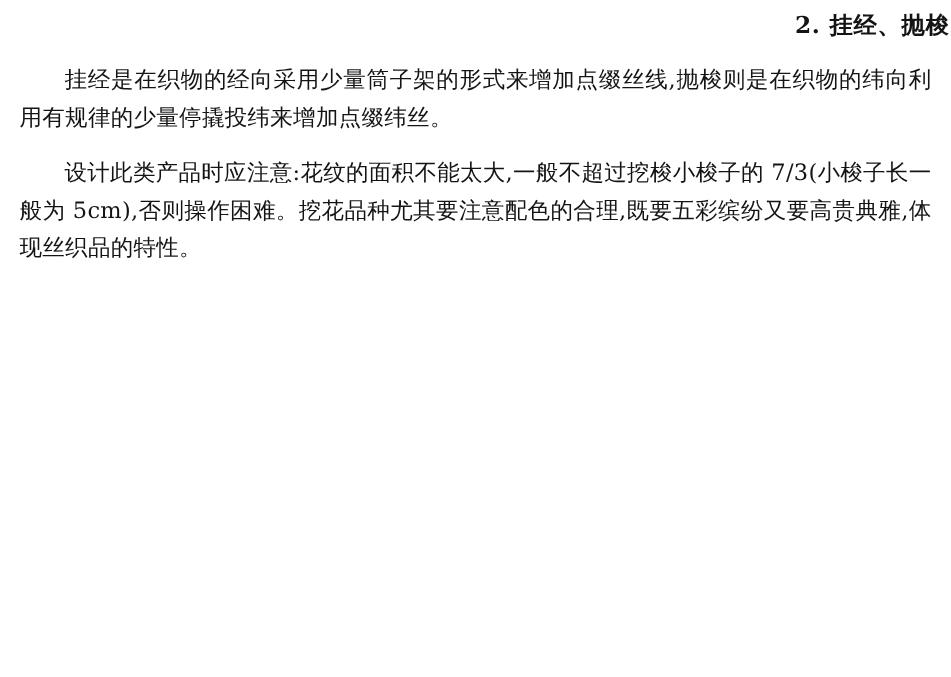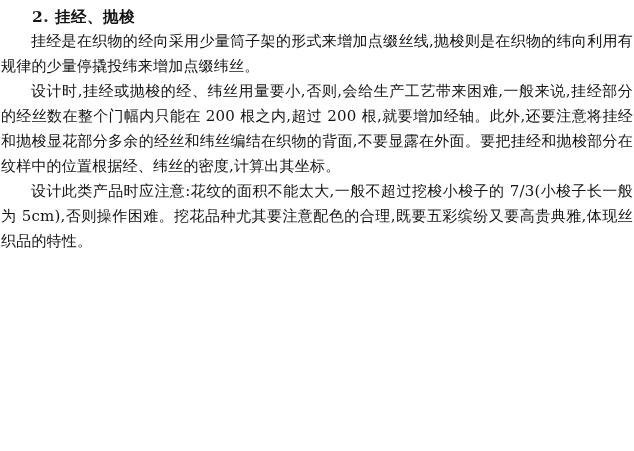--- a/index.html
+++ b/index.html
@@ -19,29 +19,29 @@
     line-height: 25px;
     padding: 4px 1px 0 1px;
     overflow: hidden;
   }
   .heading {
     margin: 0;
     font-size: 15.5px;
     font-weight: bold;
     text-indent: 2em;
     letter-spacing: 0.5px;
+    text-align: right;
   }
   .para {
-    margin: 0;
+    margin: 12px;
     text-align: justify;
     text-indent: 2em;
     letter-spacing: 0.2px;
   }
 </style>
 </head>
 <body>
 
 <div class="page">
   <h2 class="heading">2. 挂经、抛梭</h2>
   <p class="para">挂经是在织物的经向采用少量筒子架的形式来增加点缀丝线,抛梭则是在织物的纬向利用有规律的少量停撬投纬来增加点缀纬丝。</p>
-  <p class="para">设计时,挂经或抛梭的经、纬丝用量要小,否则,会给生产工艺带来困难,一般来说,挂经部分的经丝数在整个门幅内只能在 200 根之内,超过 200 根,就要增加经轴。此外,还要注意将挂经和抛梭显花部分多余的经丝和纬丝编结在织物的背面,不要显露在外面。要把挂经和抛梭部分在纹样中的位置根据经、纬丝的密度,计算出其坐标。</p>
   <p class="para">设计此类产品时应注意:花纹的面积不能太大,一般不超过挖梭小梭子的 7/3(小梭子长一般为 5cm),否则操作困难。挖花品种尤其要注意配色的合理,既要五彩缤纷又要高贵典雅,体现丝织品的特性。</p>
 </div>
 
 </body></html>

